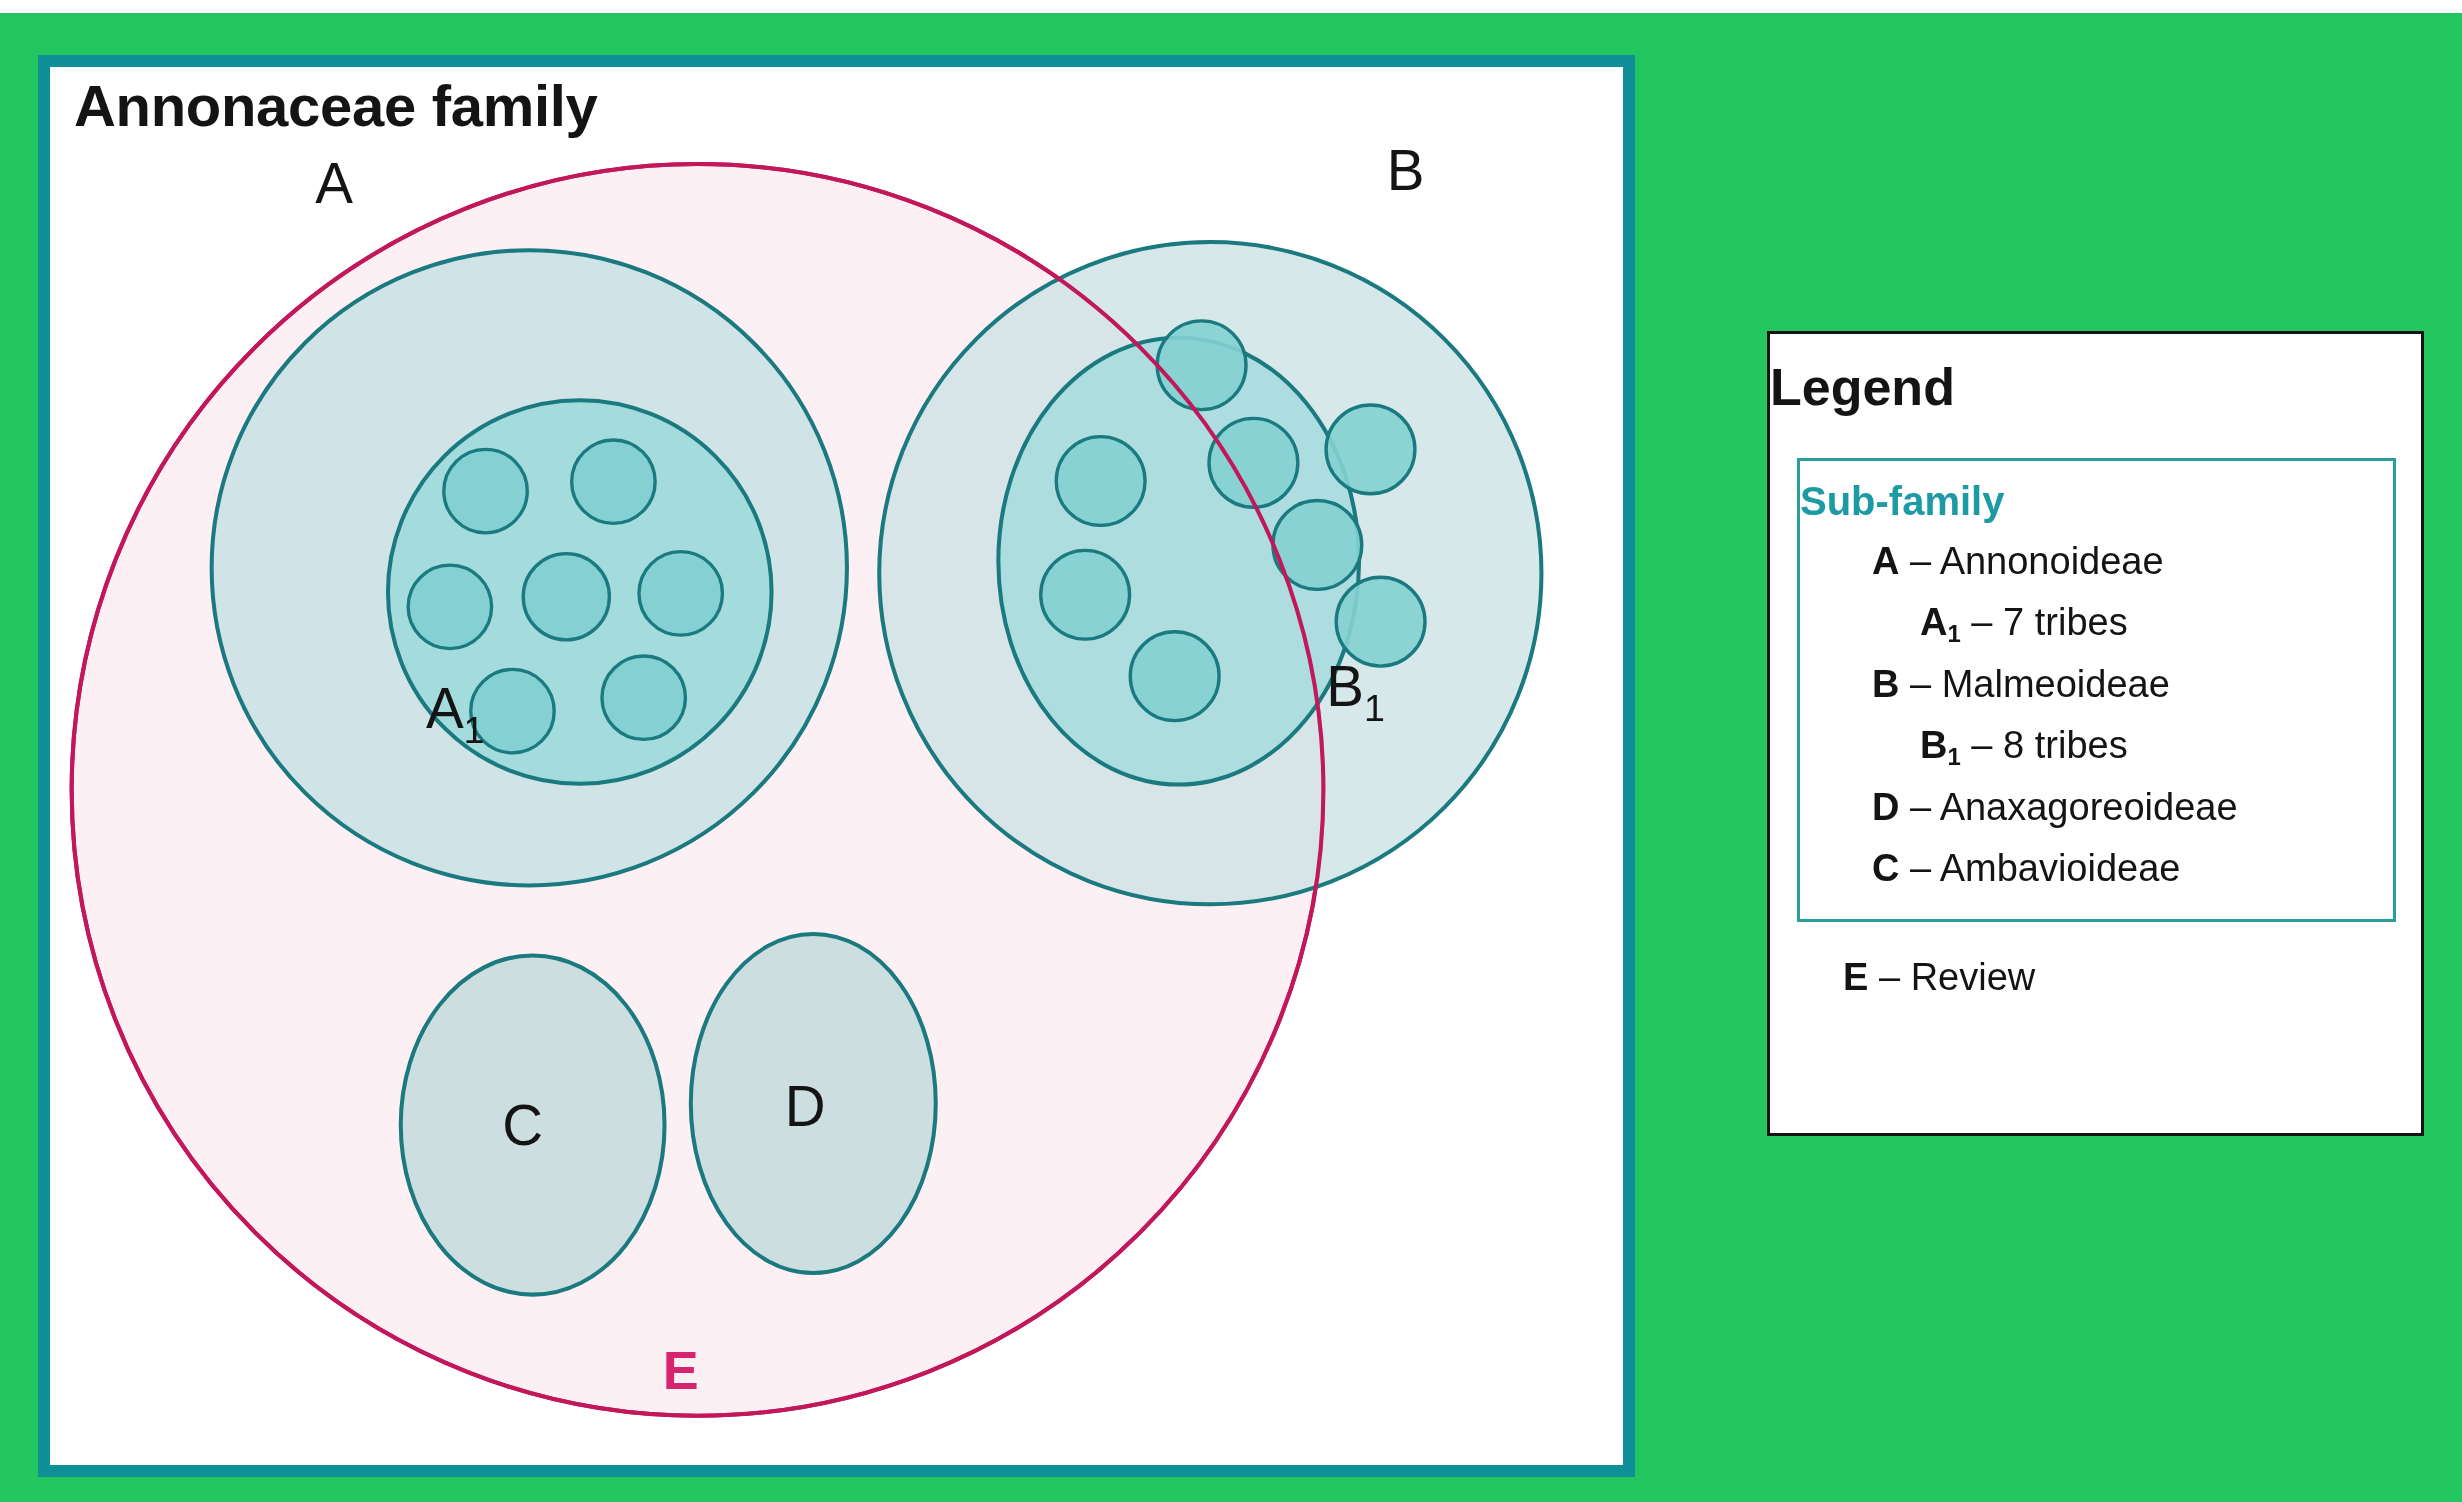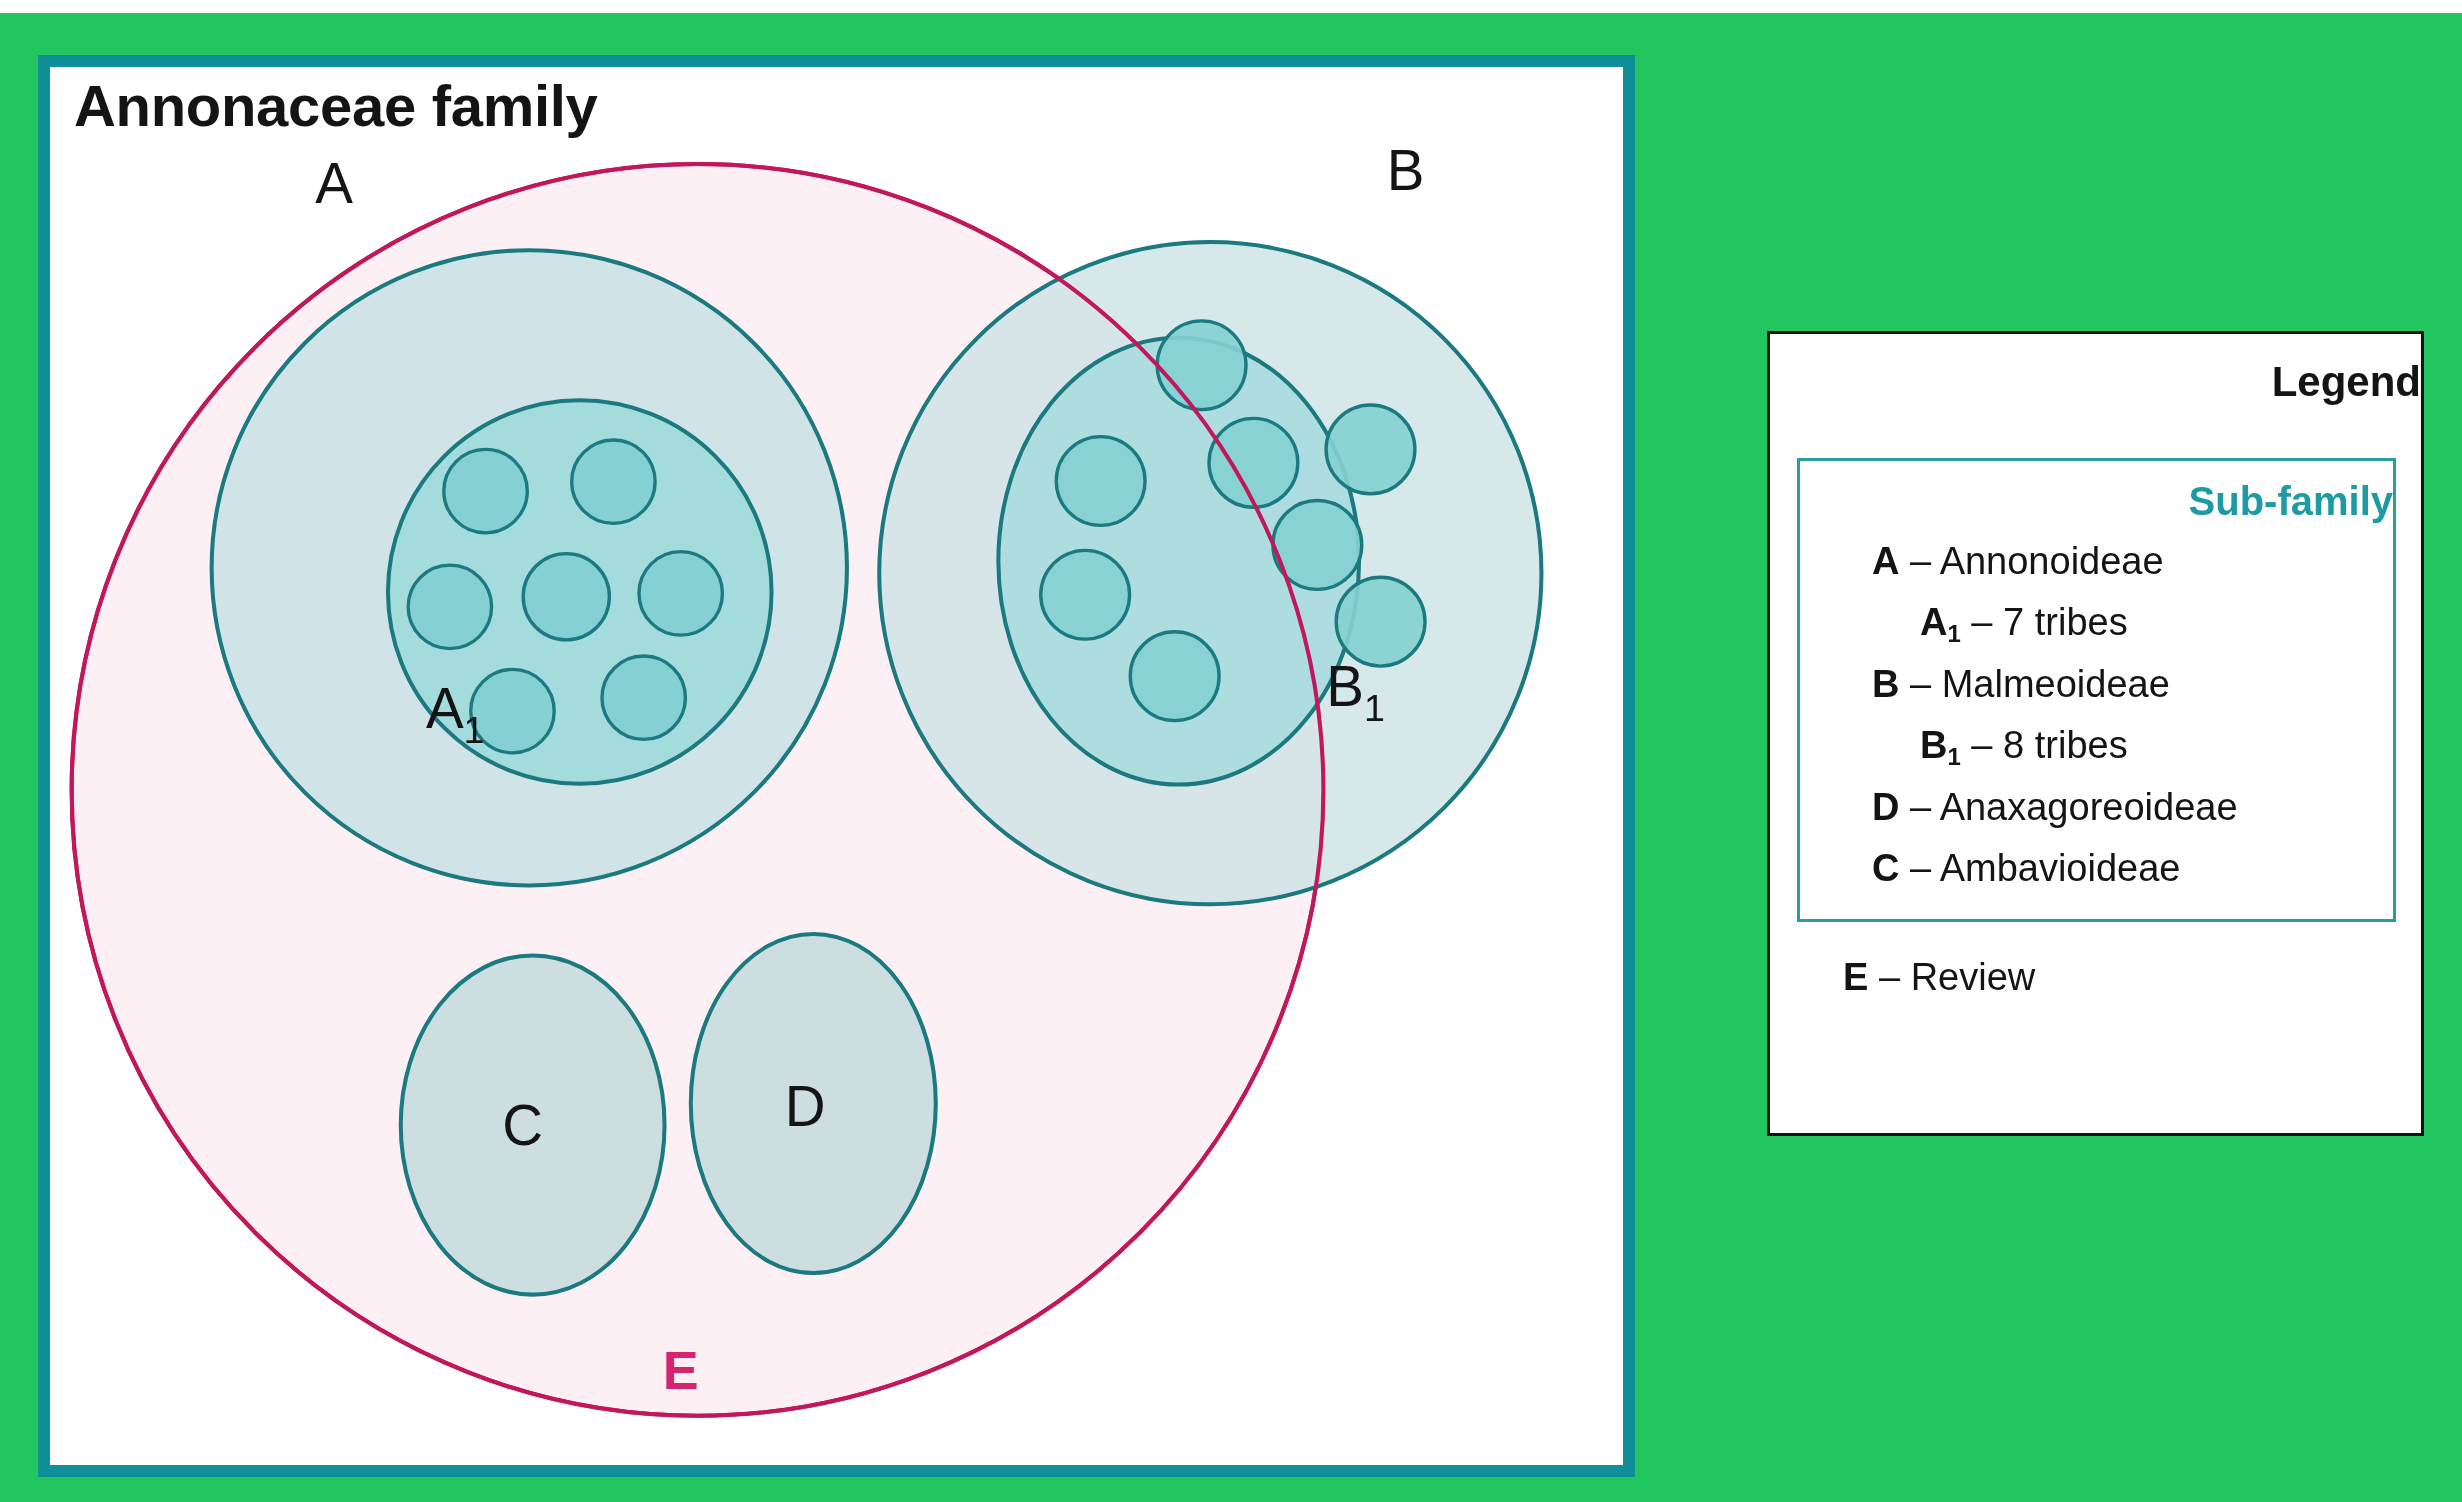--- a/index.html
+++ b/index.html
@@ -77,41 +77,41 @@
     left: 1767px;
     top: 318px;
     width: 657px;
     height: 805px;
     box-sizing: border-box;
     border: 3.4px solid #141414;
     background: #ffffff;
   }
 
   #legend-title {
-    text-align: right;
-    font-size: 42px;
+    text-align: left;
+    font-size: 52px;
     font-weight: bold;
     color: #141414;
     margin-top: 27px;
     line-height: 1;
   }
 
   #legend-subfamily-box {
     position: absolute;
     left: 27px;
     top: 124px;
     width: 599px;
     height: 464px;
     box-sizing: border-box;
     border: 3.4px solid #2a9d9d;
     background: #ffffff;
   }
 
   #legend-subfamily-heading {
-    text-align: right;
+    text-align: left;
     font-size: 40px;
     font-weight: bold;
     color: #1d9ba5;
     margin-top: 20px;
     line-height: 1;
   }
 
   .legend-row {
     font-size: 38px;
     color: #141414;

